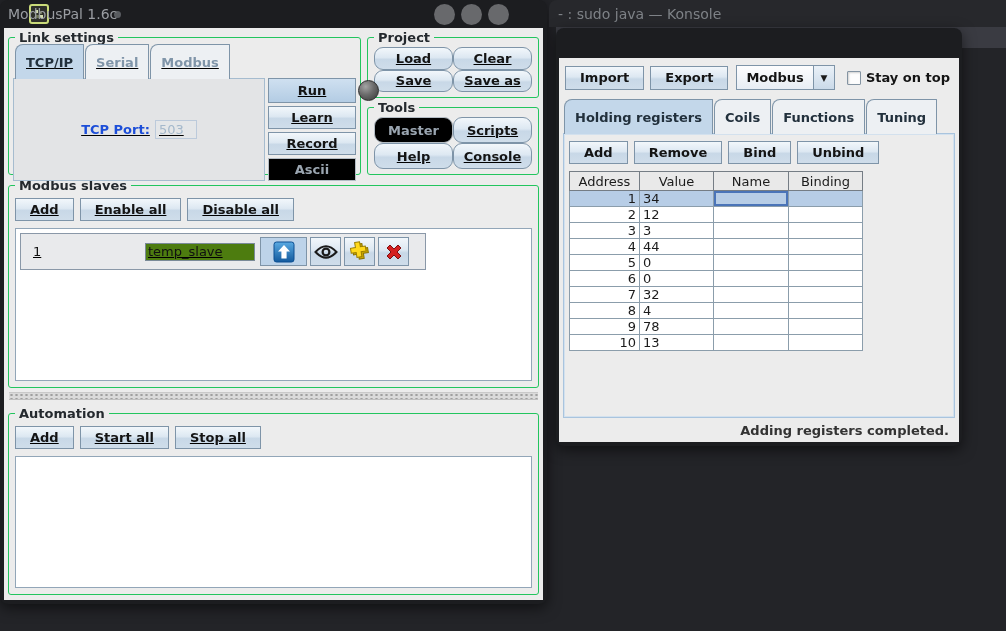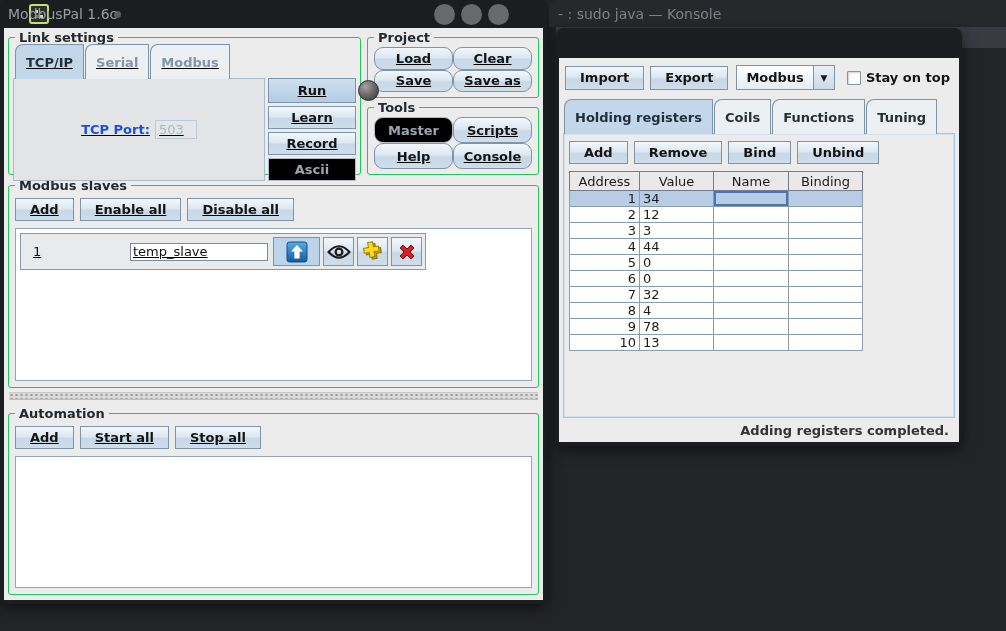--- a/index.html
+++ b/index.html
@@ -139,21 +139,21 @@
   .white-panel {
     flex:1; background:#ffffff; border:1px solid #92a6b8; margin-top:7px; padding:4px;
     overflow:hidden;
   }
   .slave-item {
     width:406px; height:37px; border:1px solid #8a98a8; background:#e9eaec;
     display:flex; align-items:center; padding:0 3px 0 12px;
   }
   .slave-id { width:112px; font-size:13px; color:#111; }
   .slave-name-input {
-    width:138px; height:18px; background:#ffffff; border:1px solid #7a8a98;
+    width:110px; height:18px; background:#4d7c0f; border:1px solid #7a8a98;
     font-size:13px; font-family:inherit; color:#111; padding:0 2px;
   }
   .icon-btn {
     height:29px; margin-left:3px; display:flex; align-items:center; justify-content:center;
     border:1px solid #7e94a8;
     background:linear-gradient(180deg,#f2f7fb 0%,#dde8f2 45%,#c8d8e7 55%,#cfddea 100%);
     width:31px; flex:0 0 auto;
   }
   .icon-btn.toggle { width:47px; margin-left:5px; background:#bdd3e9; }
 

